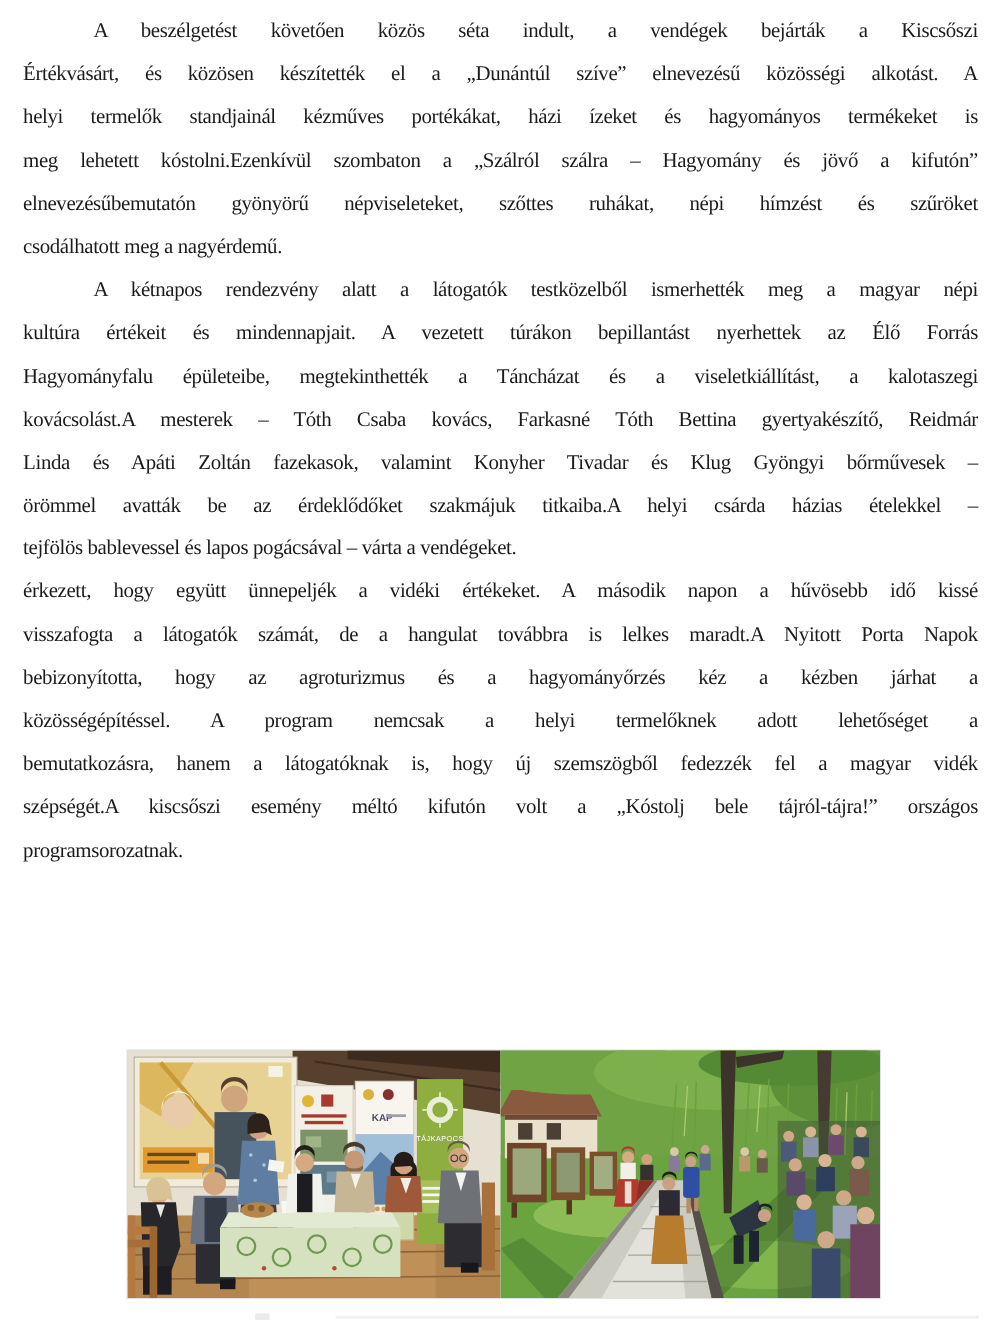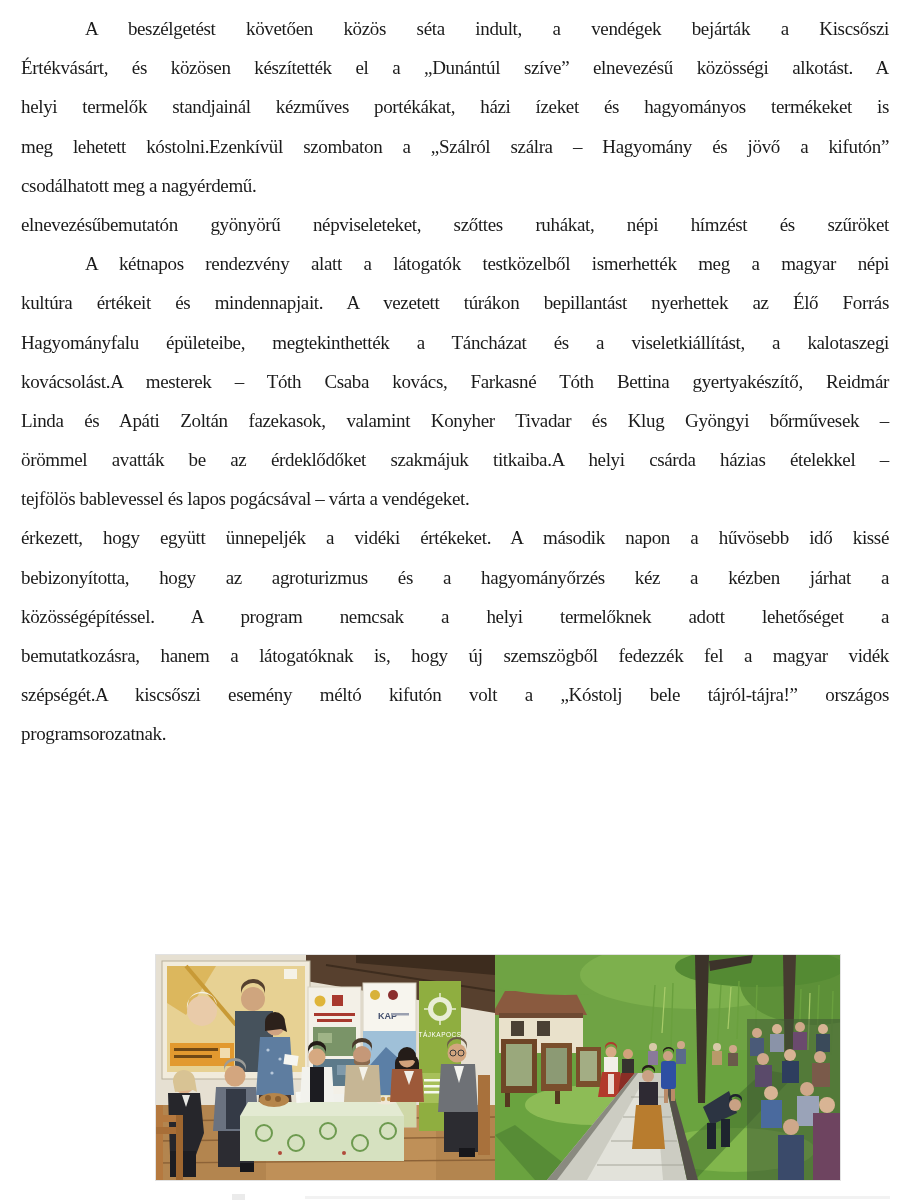--- a/index.html
+++ b/index.html
@@ -10,46 +10,47 @@
   .text-block { position:absolute; left:21px; top:9px; width:868px; }
   .line {
     font-size:19px; letter-spacing:-0.35px; line-height:39.2px; height:39.2px;
     color:#1b1b1b; text-align:justify; text-align-last:justify;
     white-space:nowrap; overflow:visible;
   }
   .line.first { text-indent:64px; }
   .line.last  { text-align-last:left; }
   .photo-row {
     position:absolute; left:116px; top:955px; width:684px; height:225px;
-    display:flex; box-shadow:0 0 0 1px #e2e2e2; background:#ddd;margin-left:40px;
+    display:flex; box-shadow:0 0 0 1px #e2e2e2; background:#ddd;
   }
   .photo-row svg { display:block; flex:0 0 auto; }
   .artifact-bar { position:absolute; top:1196px; left:305px; width:585px; height:3px; background:#000; opacity:.05; }
   .artifact-dot { position:absolute; top:1194px; left:232px; width:13px; height:6px; background:#000; opacity:.08; }
 </style>
 </head>
 <body>
 
 <div class="page">
 
   <div class="text-block" id="text-block">
       <div class="line first">A beszélgetést követően közös séta indult, a vendégek bejárták a Kiscsőszi</div>
       <div class="line">Értékvásárt, és közösen készítették el a „Dunántúl szíve” elnevezésű közösségi alkotást. A</div>
       <div class="line">helyi termelők standjainál kézműves portékákat, házi ízeket és hagyományos termékeket is</div>
       <div class="line">meg lehetett kóstolni.Ezenkívül szombaton a „Szálról szálra – Hagyomány és jövő a kifutón”</div>
+      <div class="line">elnevezésűbemutatón gyönyörű népviseleteket, szőttes ruhákat, népi hímzést és szűröket</div>
       <div class="line last">csodálhatott meg a nagyérdemű.</div>
-      <div class="line">elnevezésűbemutatón gyönyörű népviseleteket, szőttes ruhákat, népi hímzést és szűröket</div>
       <div class="line first">A kétnapos rendezvény alatt a látogatók testközelből ismerhették meg a magyar népi</div>
       <div class="line">kultúra értékeit és mindennapjait. A vezetett túrákon bepillantást nyerhettek az Élő Forrás</div>
       <div class="line">Hagyományfalu épületeibe, megtekinthették a Táncházat és a viseletkiállítást, a kalotaszegi</div>
       <div class="line">kovácsolást.A mesterek – Tóth Csaba kovács, Farkasné Tóth Bettina gyertyakészítő, Reidmár</div>
       <div class="line">Linda és Apáti Zoltán fazekasok, valamint Konyher Tivadar és Klug Gyöngyi bőrművesek –</div>
       <div class="line">örömmel avatták be az érdeklődőket szakmájuk titkaiba.A helyi csárda házias ételekkel –</div>
       <div class="line last">tejfölös bablevessel és lapos pogácsával – várta a vendégeket.</div>
       <div class="line">érkezett, hogy együtt ünnepeljék a vidéki értékeket. A második napon a hűvösebb idő kissé</div>
+      <div class="line">visszafogta a látogatók számát, de a hangulat továbbra is lelkes maradt.A Nyitott Porta Napok</div>
       <div class="line">bebizonyította, hogy az agroturizmus és a hagyományőrzés kéz a kézben járhat a</div>
       <div class="line">közösségépítéssel. A program nemcsak a helyi termelőknek adott lehetőséget a</div>
       <div class="line">bemutatkozásra, hanem a látogatóknak is, hogy új szemszögből fedezzék fel a magyar vidék</div>
       <div class="line">szépségét.A kiscsőszi esemény méltó kifutón volt a „Kóstolj bele tájról-tájra!” országos</div>
       <div class="line last">programsorozatnak.</div>
     </div>
 
   <div class="photo-row">
 
     <svg width="339" height="225" viewBox="0 0 339 225" xmlns="http://www.w3.org/2000/svg">

